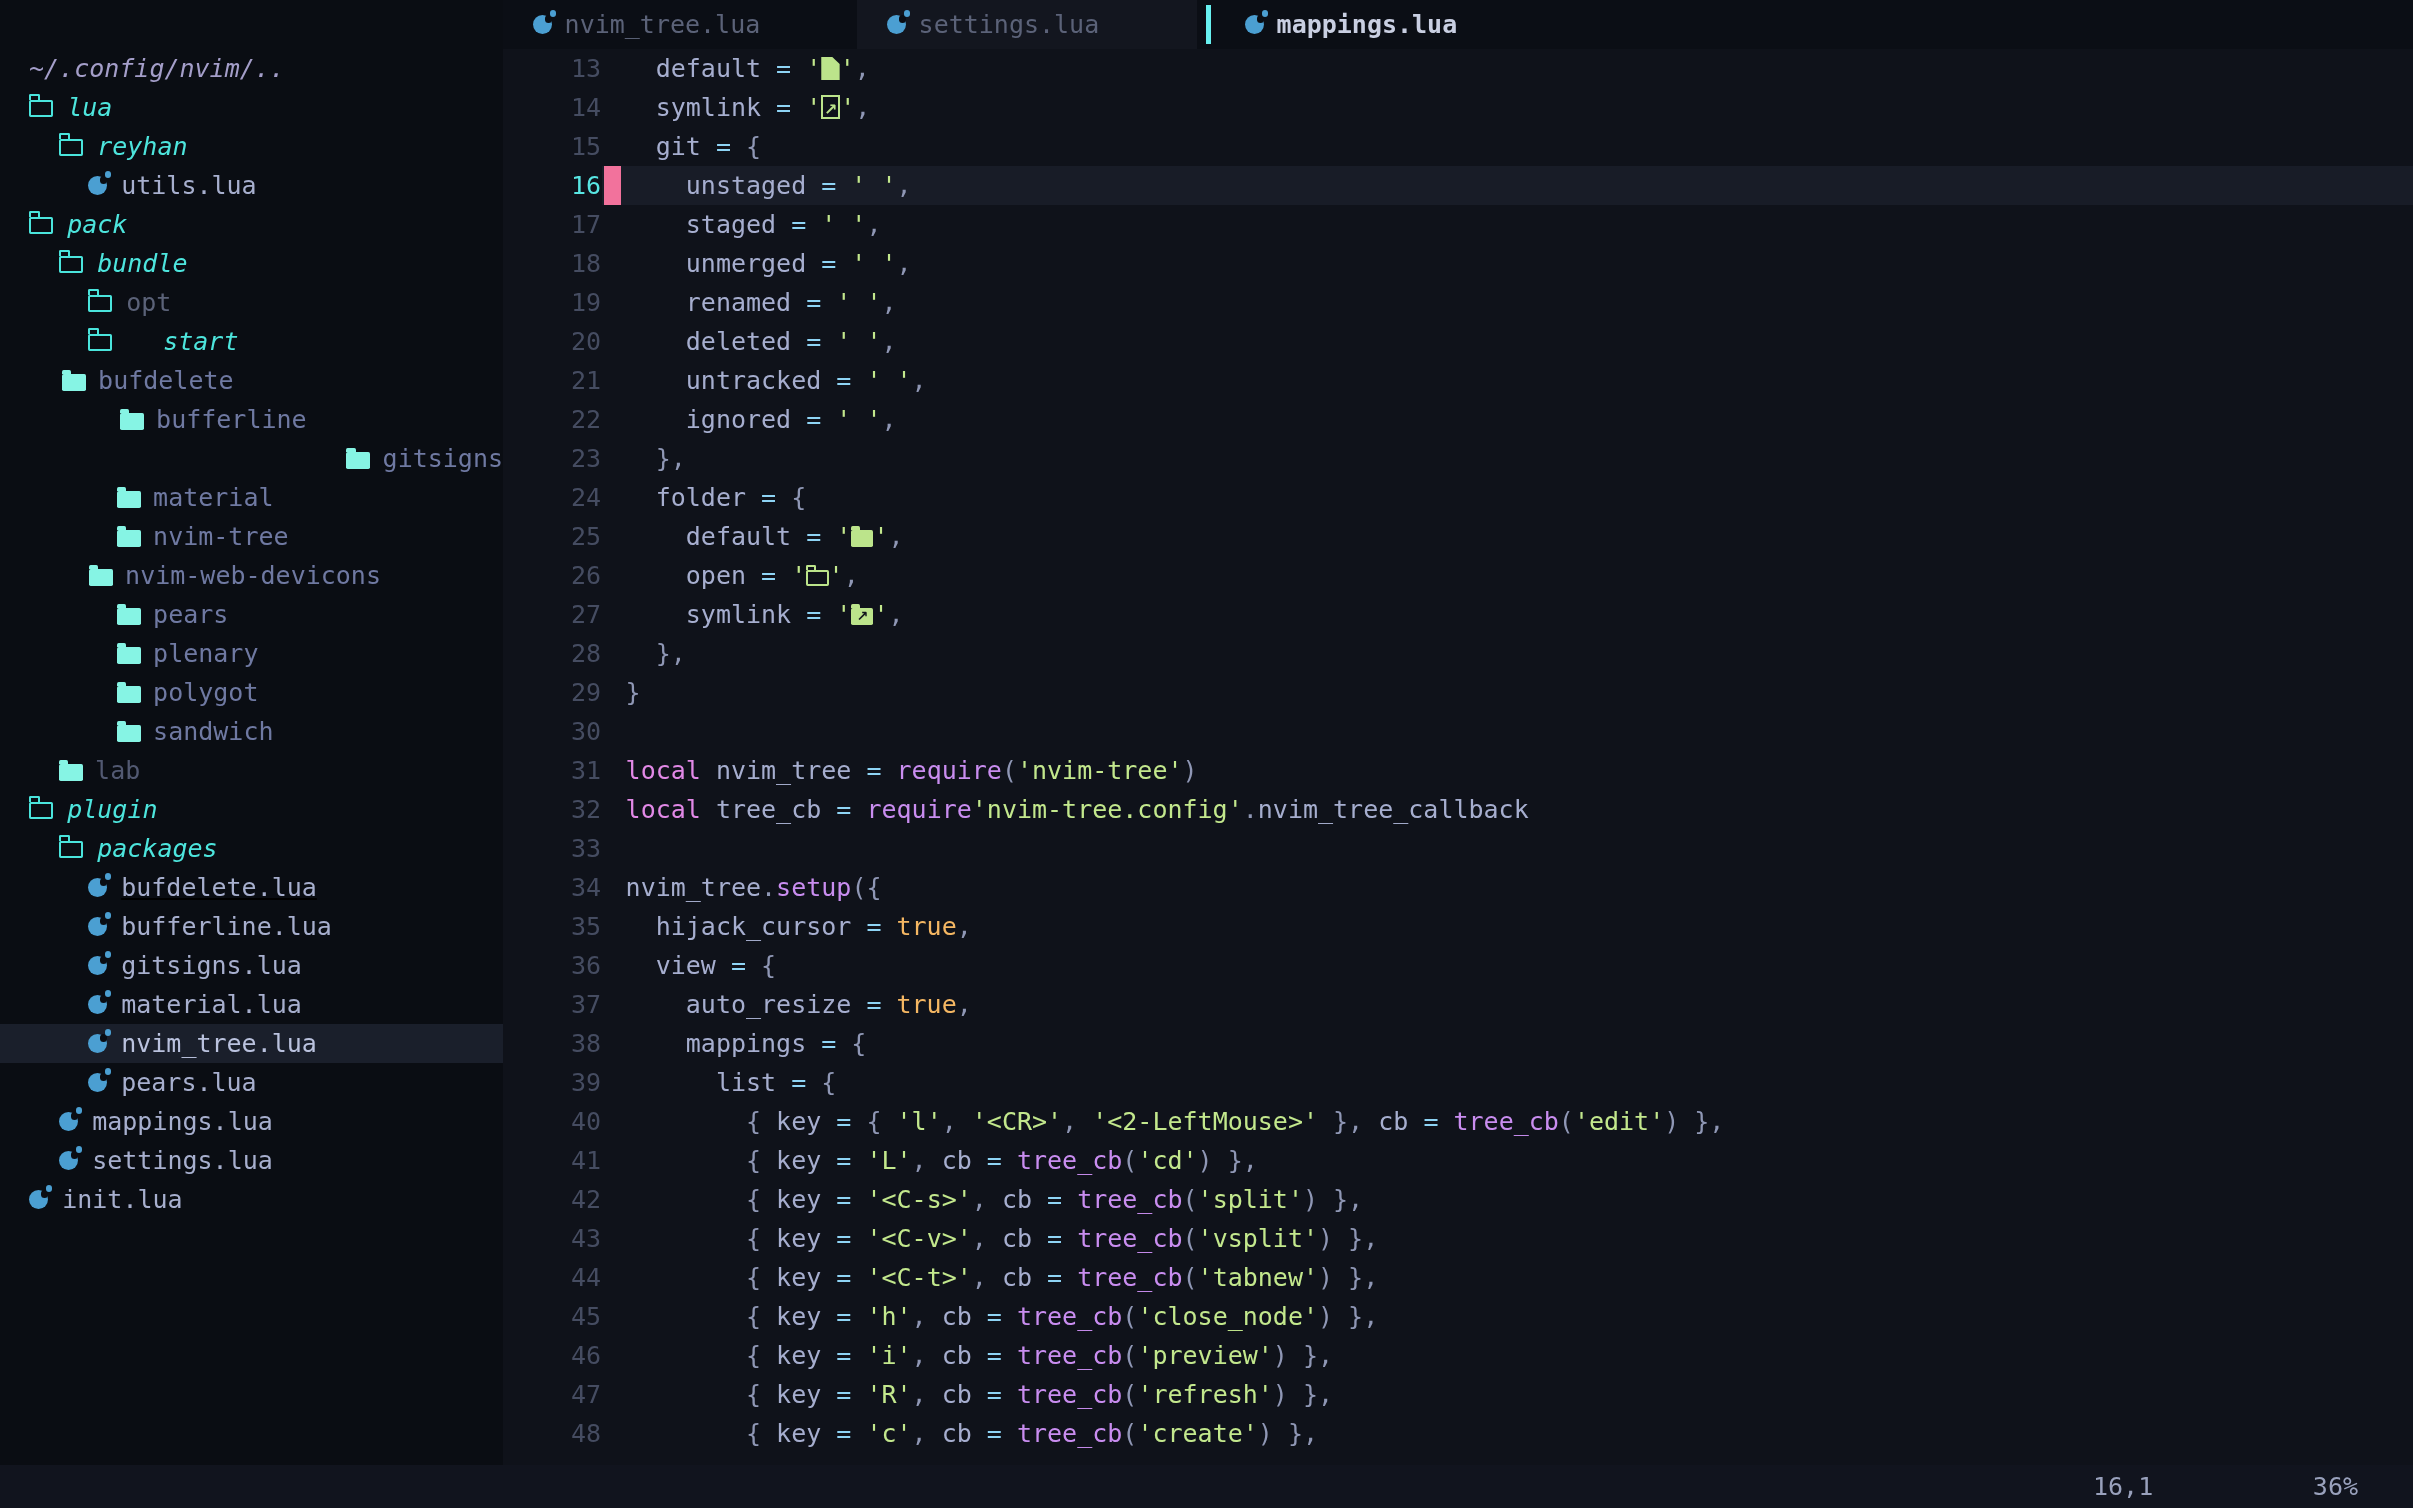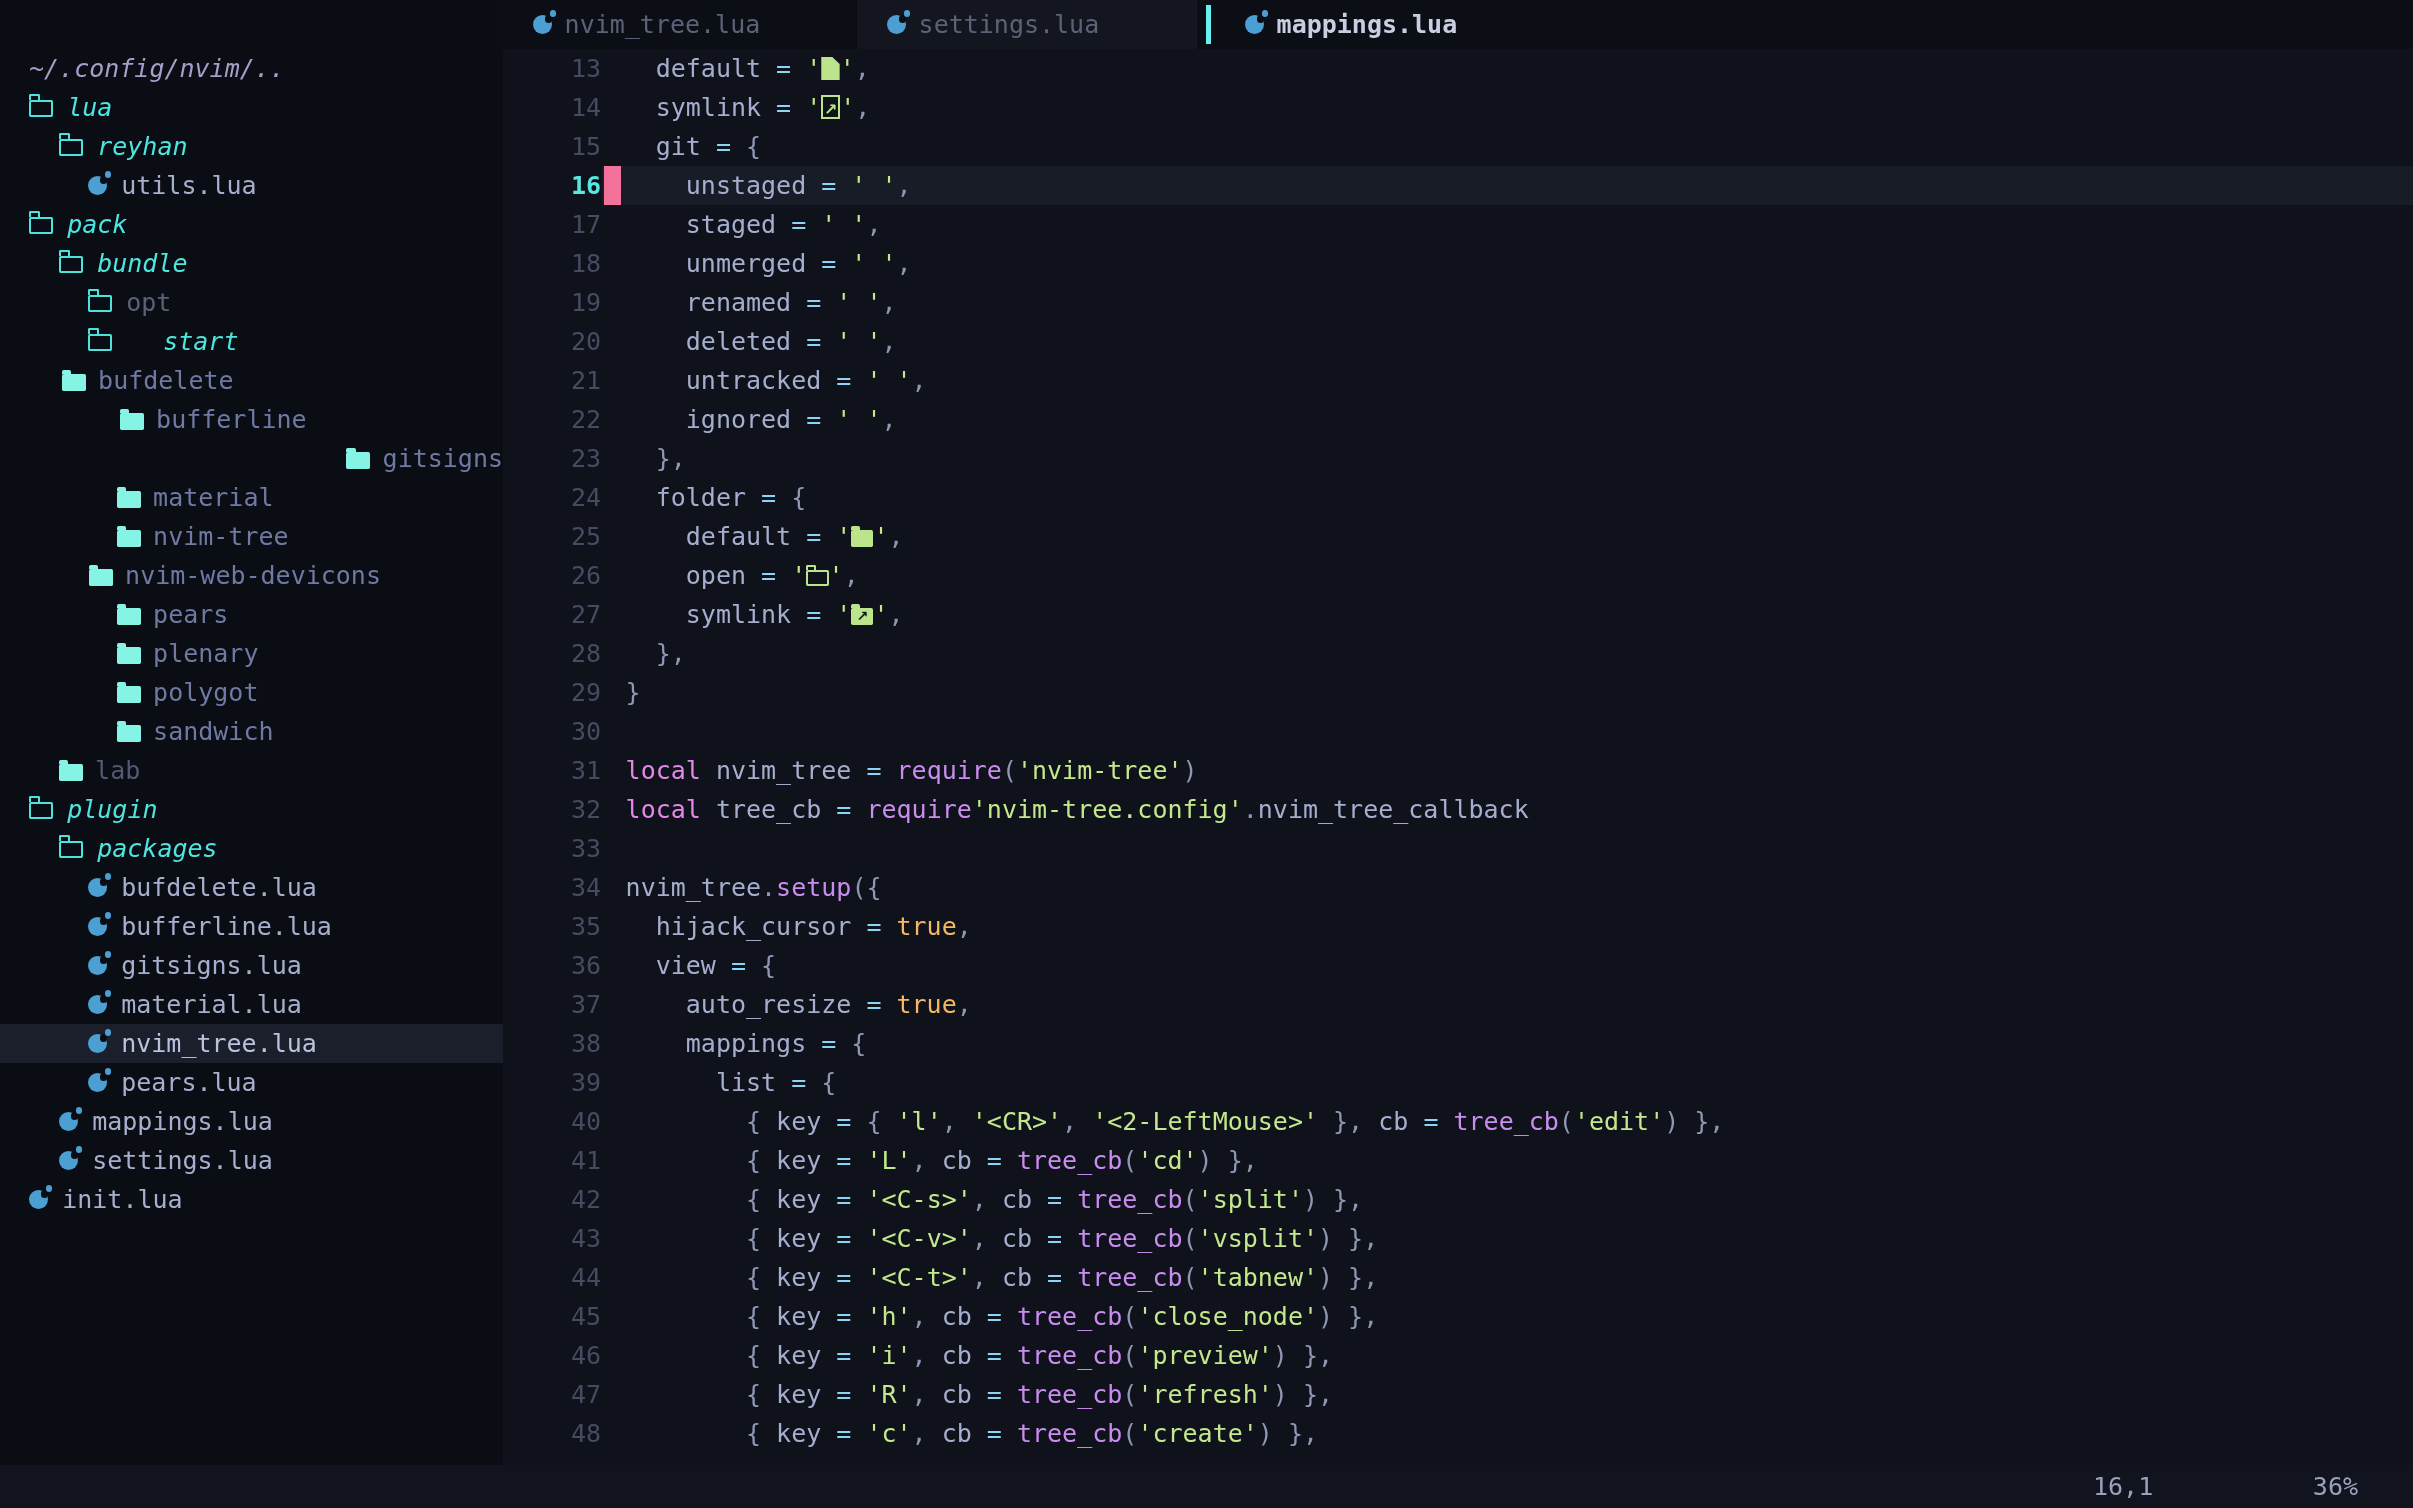--- a/index.html
+++ b/index.html
@@ -39,21 +39,21 @@
   .tic-lua{width:19px;height:19px;background:#4b9fd2;border-radius:50%;margin-right:14.2px;}
   .tic-lua::before{content:'';position:absolute;top:0;right:0;width:7.5px;height:7.5px;
     background:#0a0d13;border-radius:50%;}
   .tic-lua::after{content:'';position:absolute;top:-5px;right:-4.2px;width:6.7px;height:6.7px;
     background:#4b9fd2;border-radius:50%;}
   
   #code{position:absolute;left:0;top:49px;width:1911px;}
   .cl{position:relative;height:39px;line-height:39px;white-space:pre;font-size:25px;}
   .cl.current{background:linear-gradient(90deg,transparent 99px,#181c27 99px);}
   .num{display:inline-block;width:98px;text-align:right;color:#454c61;vertical-align:top;}
-  .cl.current .num{color:#58e6e3;font-weight:700;}
+  .cl.current .num{color:#58e6e3;font-weight:400;}
   .sign{display:inline-block;width:17px;height:39px;margin:0 4.2px 0 3.4px;vertical-align:top;}
   .cl.current .sign{background:#f2729c;}
   .t-f{color:#a6aecf}.t-p{color:#8f97b5}.t-o{color:#8ed4f5}.t-s{color:#c3e88d}
   .t-k{color:#e289e7}.t-n{color:#c98df0}.t-b{color:#f5b763}
   
   .ci{display:inline-block;position:relative;vertical-align:-3.4px;}
   .ci-file{width:18.4px;height:23.5px;background:#bce48b;clip-path:polygon(0 0,60% 0,100% 30%,100% 100%,0 100%);}
   .ci-file-symlink{width:15px;height:20px;border:2.5px solid #bce48b;}
   .ci-file-symlink::after{content:'\2197';position:absolute;left:0.8px;top:-7.5px;color:#bce48b;
     font-size:16px;font-family:"DejaVu Sans",sans-serif;font-weight:bold;}
@@ -92,21 +92,21 @@
       <div class="trow" style="padding-left: 117px;"><span class="tic tic-dir-c"></span><span class="lb-dir-closed">material</span></div>
       <div class="trow" style="padding-left: 117px;"><span class="tic tic-dir-c"></span><span class="lb-dir-closed">nvim-tree</span></div>
       <div class="trow" style="padding-left: 89px;"><span class="tic tic-dir-c"></span><span class="lb-dir-closed">nvim-web-devicons</span></div>
       <div class="trow" style="padding-left: 117px;"><span class="tic tic-dir-c"></span><span class="lb-dir-closed">pears</span></div>
       <div class="trow" style="padding-left: 117px;"><span class="tic tic-dir-c"></span><span class="lb-dir-closed">plenary</span></div>
       <div class="trow" style="padding-left: 117px;"><span class="tic tic-dir-c"></span><span class="lb-dir-closed">polygot</span></div>
       <div class="trow" style="padding-left: 117px;"><span class="tic tic-dir-c"></span><span class="lb-dir-closed">sandwich</span></div>
       <div class="trow" style="padding-left: 59px;"><span class="tic tic-dir-c"></span><span class="lb-dir-closed-dim">lab</span></div>
       <div class="trow" style="padding-left: 29px;"><span class="tic tic-dir-o"></span><span class="lb-dir-open">plugin</span></div>
       <div class="trow" style="padding-left: 59px;"><span class="tic tic-dir-o"></span><span class="lb-dir-open">packages</span></div>
-      <div class="trow" style="padding-left: 88px;"><span class="tic tic-lua"></span><span class="lb-file">bufdelete.lua</span></div>
+      <div class="trow" style="padding-left: 88px; text-decoration: underline;"><span class="tic tic-lua"></span><span class="lb-file">bufdelete.lua</span></div>
       <div class="trow" style="padding-left: 88px;"><span class="tic tic-lua"></span><span class="lb-file">bufferline.lua</span></div>
       <div class="trow" style="padding-left: 88px;"><span class="tic tic-lua"></span><span class="lb-file">gitsigns.lua</span></div>
       <div class="trow" style="padding-left: 88px;"><span class="tic tic-lua"></span><span class="lb-file">material.lua</span></div>
       <div class="trow sel" style="padding-left: 88px;"><span class="tic tic-lua"></span><span class="lb-file">nvim_tree.lua</span></div>
       <div class="trow" style="padding-left: 88px;"><span class="tic tic-lua"></span><span class="lb-file">pears.lua</span></div>
       <div class="trow" style="padding-left: 59px;"><span class="tic tic-lua"></span><span class="lb-file">mappings.lua</span></div>
       <div class="trow" style="padding-left: 59px;"><span class="tic tic-lua"></span><span class="lb-file">settings.lua</span></div>
       <div class="trow" style="padding-left: 29px;"><span class="tic tic-lua"></span><span class="lb-file">init.lua</span></div>
     </div>
 </div>

